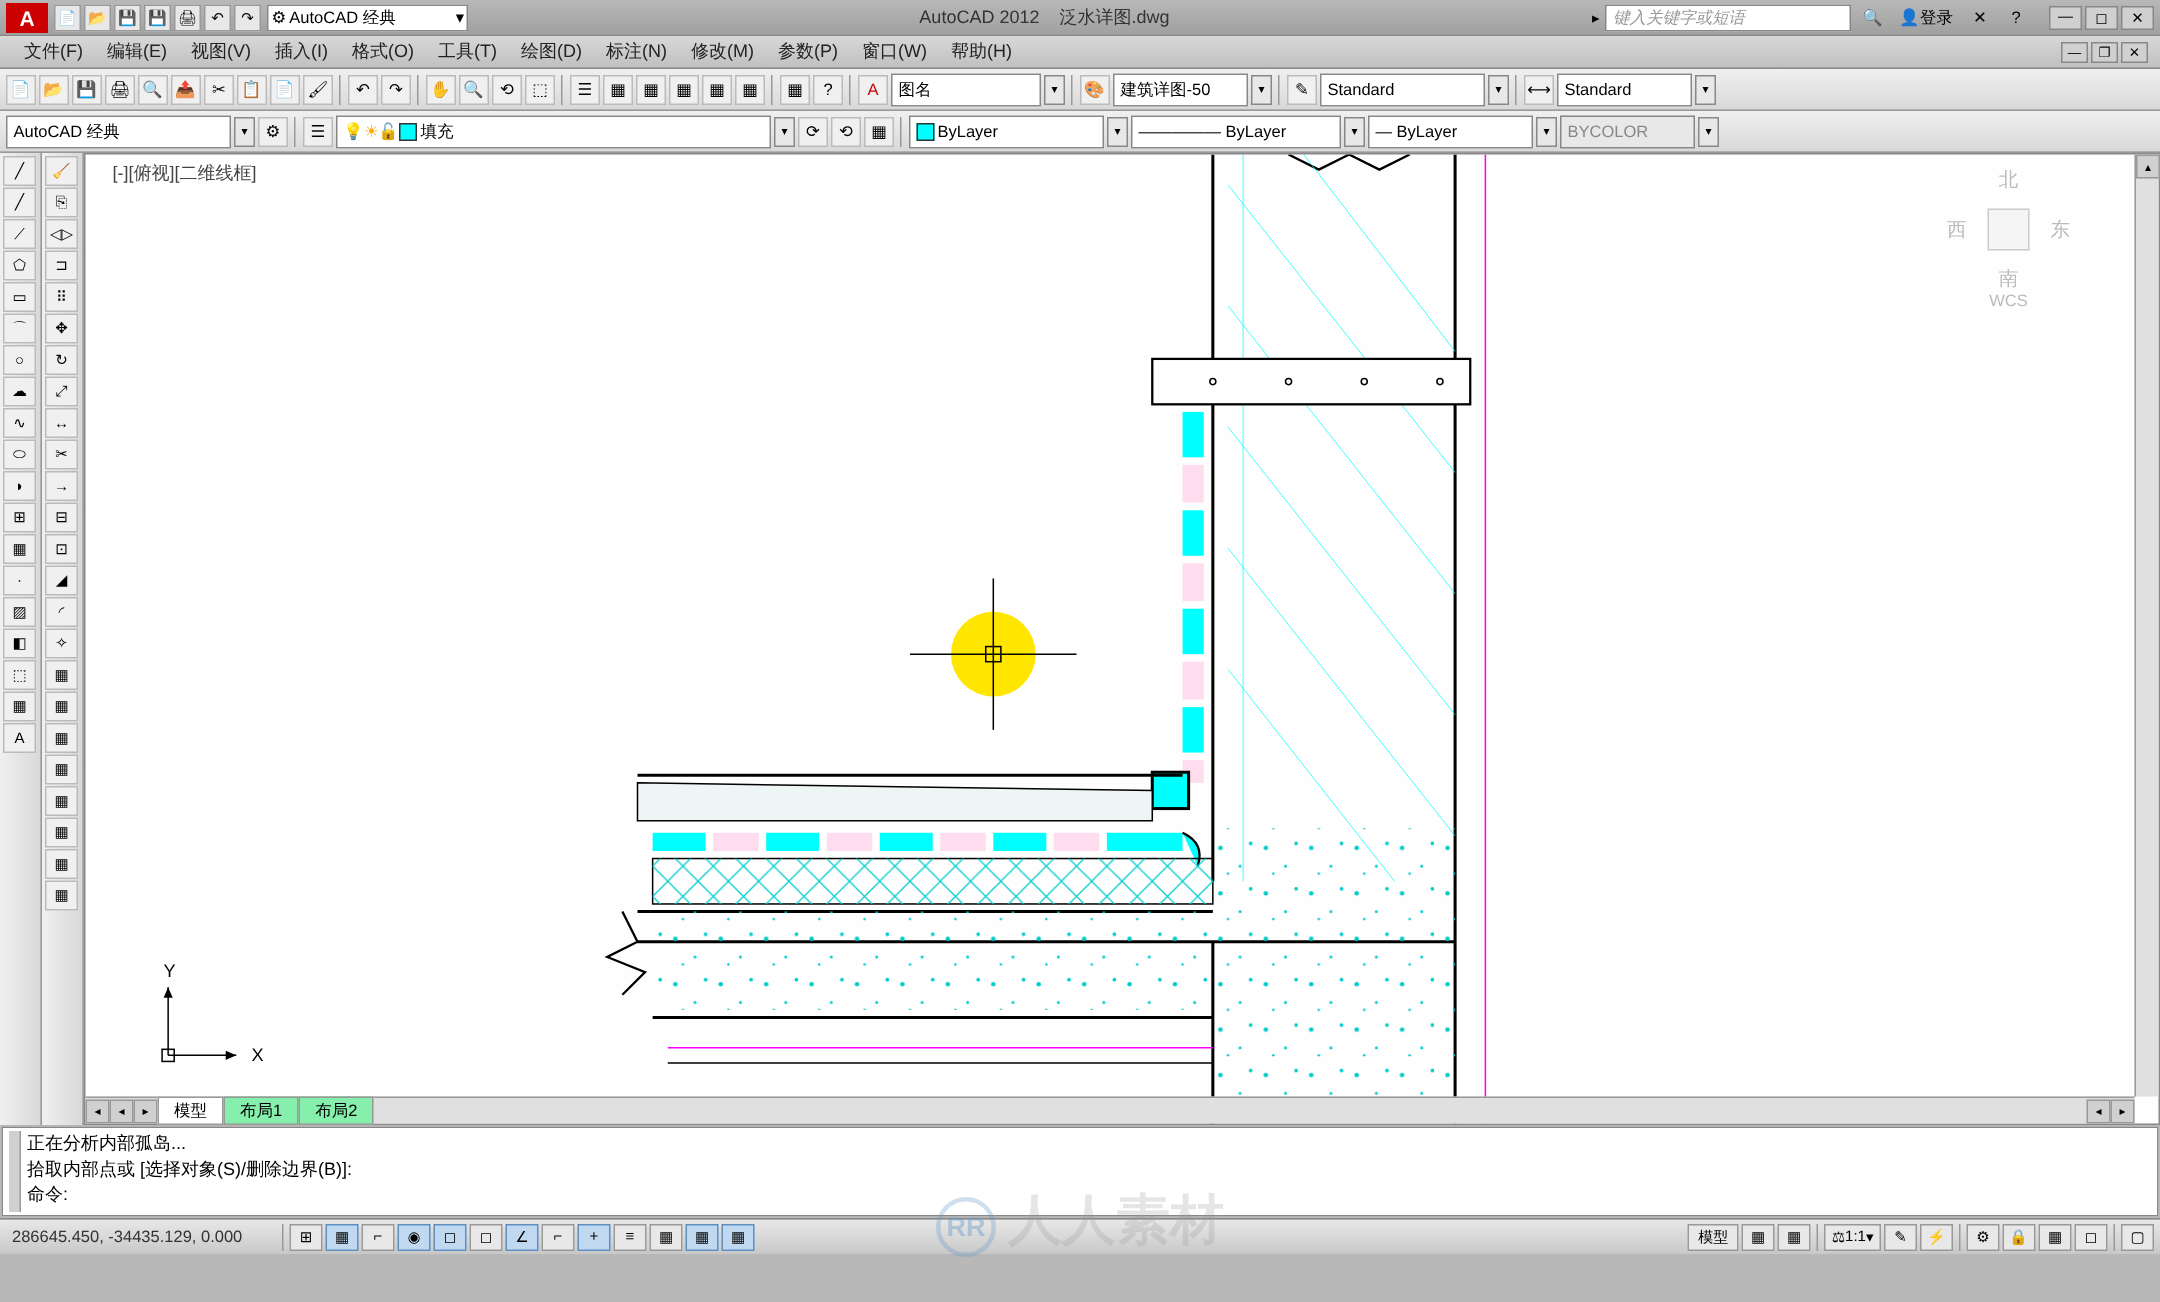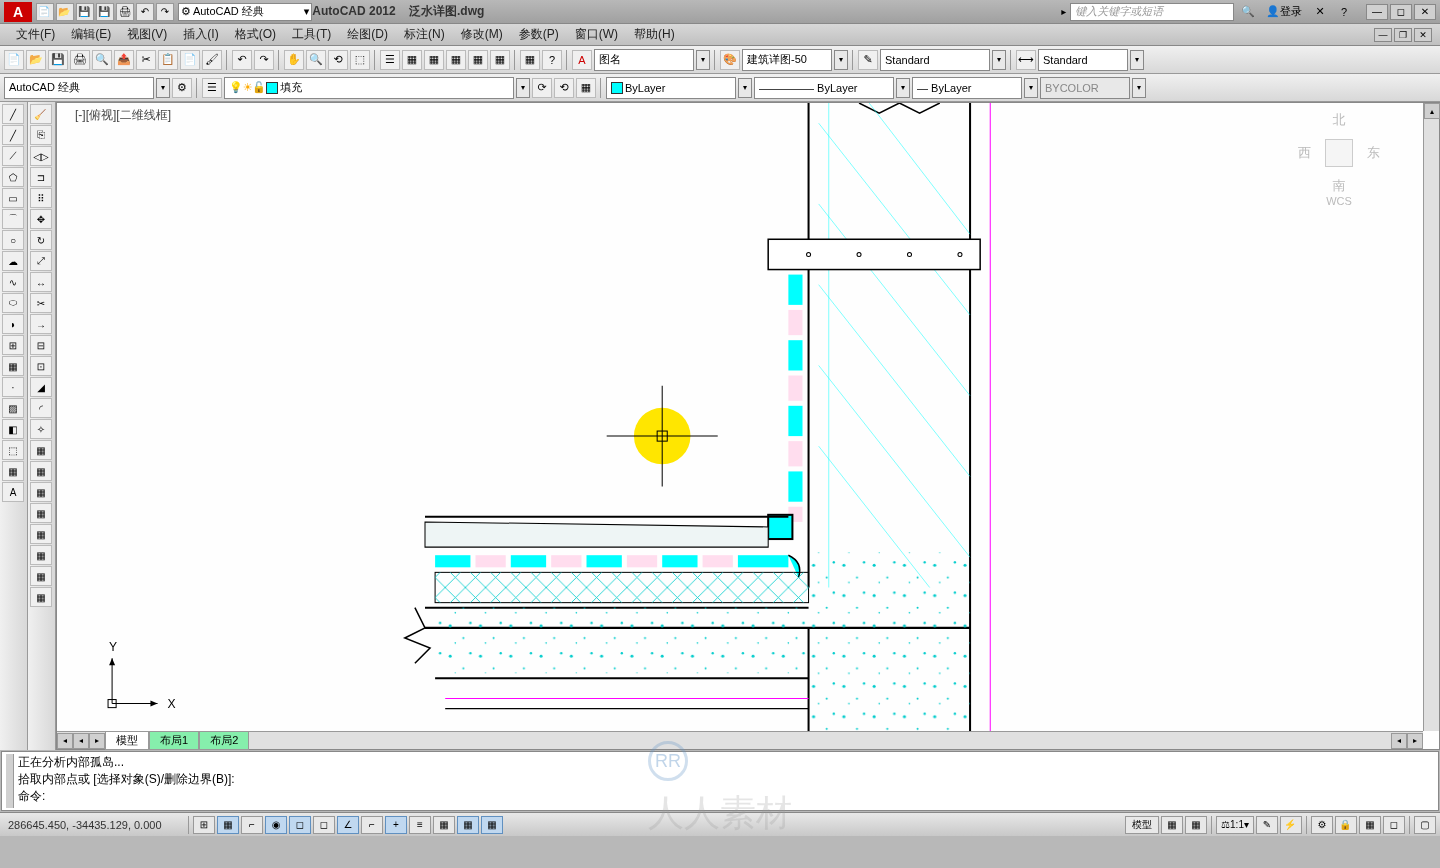--- a/index.html
+++ b/index.html
@@ -5,21 +5,21 @@
 * { margin: 0; padding: 0; box-sizing: border-box; font-family: "Microsoft YaHei", SimSun, Arial, sans-serif; }
 body { width: 1440px; height: 868px; background: #b8b8b8; overflow: hidden; font-size: 11px; }
 
 
 .title-bar { height: 24px; background: linear-gradient(#b8b8b8, #a0a0a0); display: flex; align-items: center; padding: 0 4px; border-bottom: 1px solid #888; }
 .app-logo { width: 28px; height: 20px; background: #c00; position: relative; display: flex; align-items: center; justify-content: center; color: #fff; font-weight: bold; font-size: 14px; margin-right: 4px; }
 .qat { display: flex; gap: 2px; }
 .qat-btn { width: 18px; height: 18px; background: #e8e8e8; border: 1px solid #999; display: flex; align-items: center; justify-content: center; font-size: 10px; cursor: pointer; }
 .workspace-sel { height: 18px; border: 1px solid #888; background: #fff; font-size: 11px; padding: 0 2px; display: flex; align-items: center; margin-left: 4px; }
 .sel-gear { margin-right: 2px; }
-.title-text { flex: 1; color: #333; font-size: 12px; font-weight: bold; }
+.title-text { flex: 1; text-align: center; color: #333; font-size: 12px; font-weight: normal; margin-left: 19px; }
 .title-right { display: flex; gap: 4px; align-items: center; }
 .search-box { width: 164px; height: 18px; background: #fff; border: 1px solid #888; font-size: 11px; padding: 0 4px; color: #999; font-style: italic; display: flex; align-items: center; }
 .title-btn { width: 20px; height: 18px; display: flex; align-items: center; justify-content: center; cursor: pointer; font-size: 11px; }
 .win-btns { display: flex; gap: 2px; margin-left: 8px; }
 .win-btn { width: 22px; height: 16px; border: 1px solid #888; background: #d0d0d0; display: flex; align-items: center; justify-content: center; font-size: 10px; cursor: pointer; }
 
 
 .menu-bar { height: 22px; background: linear-gradient(#d8d8d8, #c0c0c0); display: flex; align-items: center; padding: 0 8px; border-bottom: 1px solid #888; }
 .menu-item { padding: 2px 8px; font-size: 12px; cursor: pointer; color: #222; }
 .mdi-btns { margin-left: auto; display: flex; gap: 2px; }
@@ -58,21 +58,21 @@
 
 
 .status-bar { height: 24px; background: linear-gradient(#e8e8e8, #c8c8c8); display: flex; align-items: center; padding: 0 4px; border-top: 1px solid #888; gap: 2px; font-size: 11px; }
 .coords { min-width: 180px; padding: 0 4px; color: #333; }
 .sb-btn { width: 22px; height: 18px; border: 1px solid #999; background: #e8e8e8; display: flex; align-items: center; justify-content: center; font-size: 10px; cursor: pointer; }
 .sb-btn.on { background: #c0d8f0; border-color: #6090c0; }
 .sb-sep { width: 1px; height: 18px; background: #999; margin: 0 2px; }
 .sb-right { margin-left: auto; display: flex; gap: 2px; align-items: center; }
 
 
-.watermark { position: fixed; bottom: 30px; left: 50%; transform: translateX(-50%); font-size: 36px; color: rgba(150,150,150,0.25); font-weight: normal; pointer-events: none; display: flex; align-items: flex-start; gap: 8px; flex-direction: column; }
+.watermark { position: fixed; bottom: 30px; left: 50%; transform: translateX(-50%); font-size: 36px; color: rgba(150,150,150,0.25); font-weight: bold; pointer-events: none; display: flex; align-items: flex-end; gap: 8px; }
 .wm-logo { width: 40px; height: 40px; border: 3px solid rgba(100,150,200,0.3); border-radius: 50%; display: flex; align-items: center; justify-content: center; color: rgba(100,150,200,0.4); font-size: 18px; }
 </style>
 </head>
 <body>
 
 <div class="title-bar">
   <div class="app-logo">A</div>
   <div class="qat">
     <div class="qat-btn">📄</div>
     <div class="qat-btn">📂</div>

